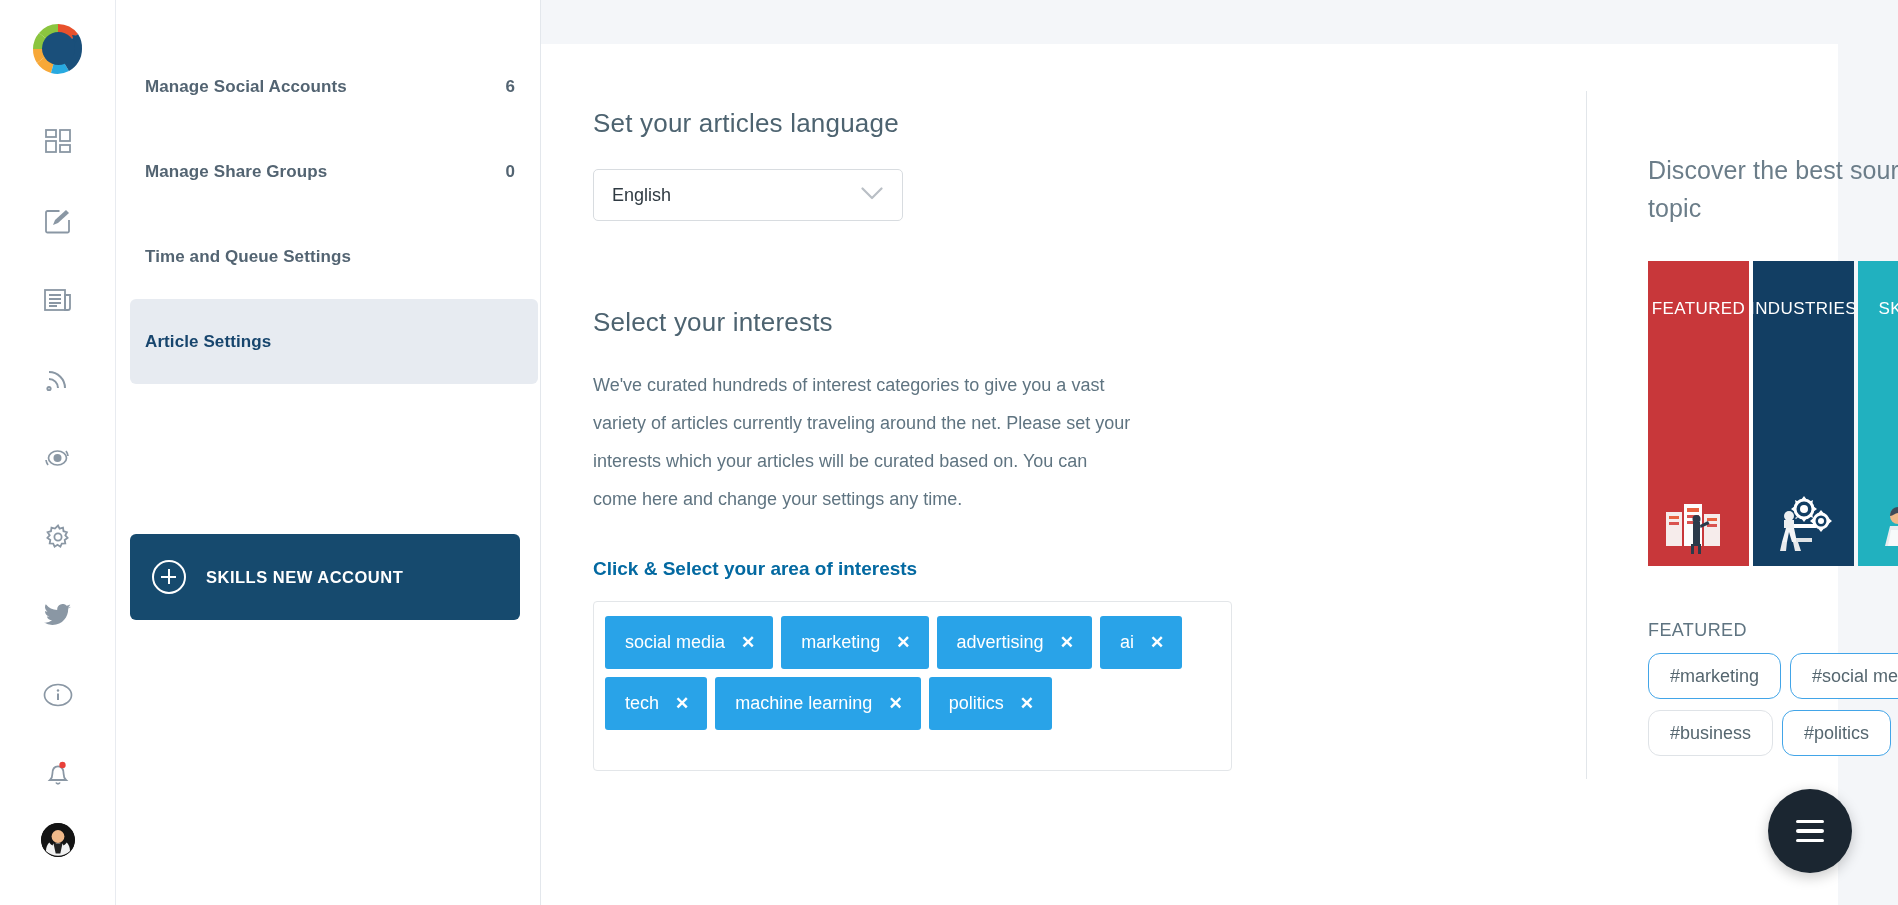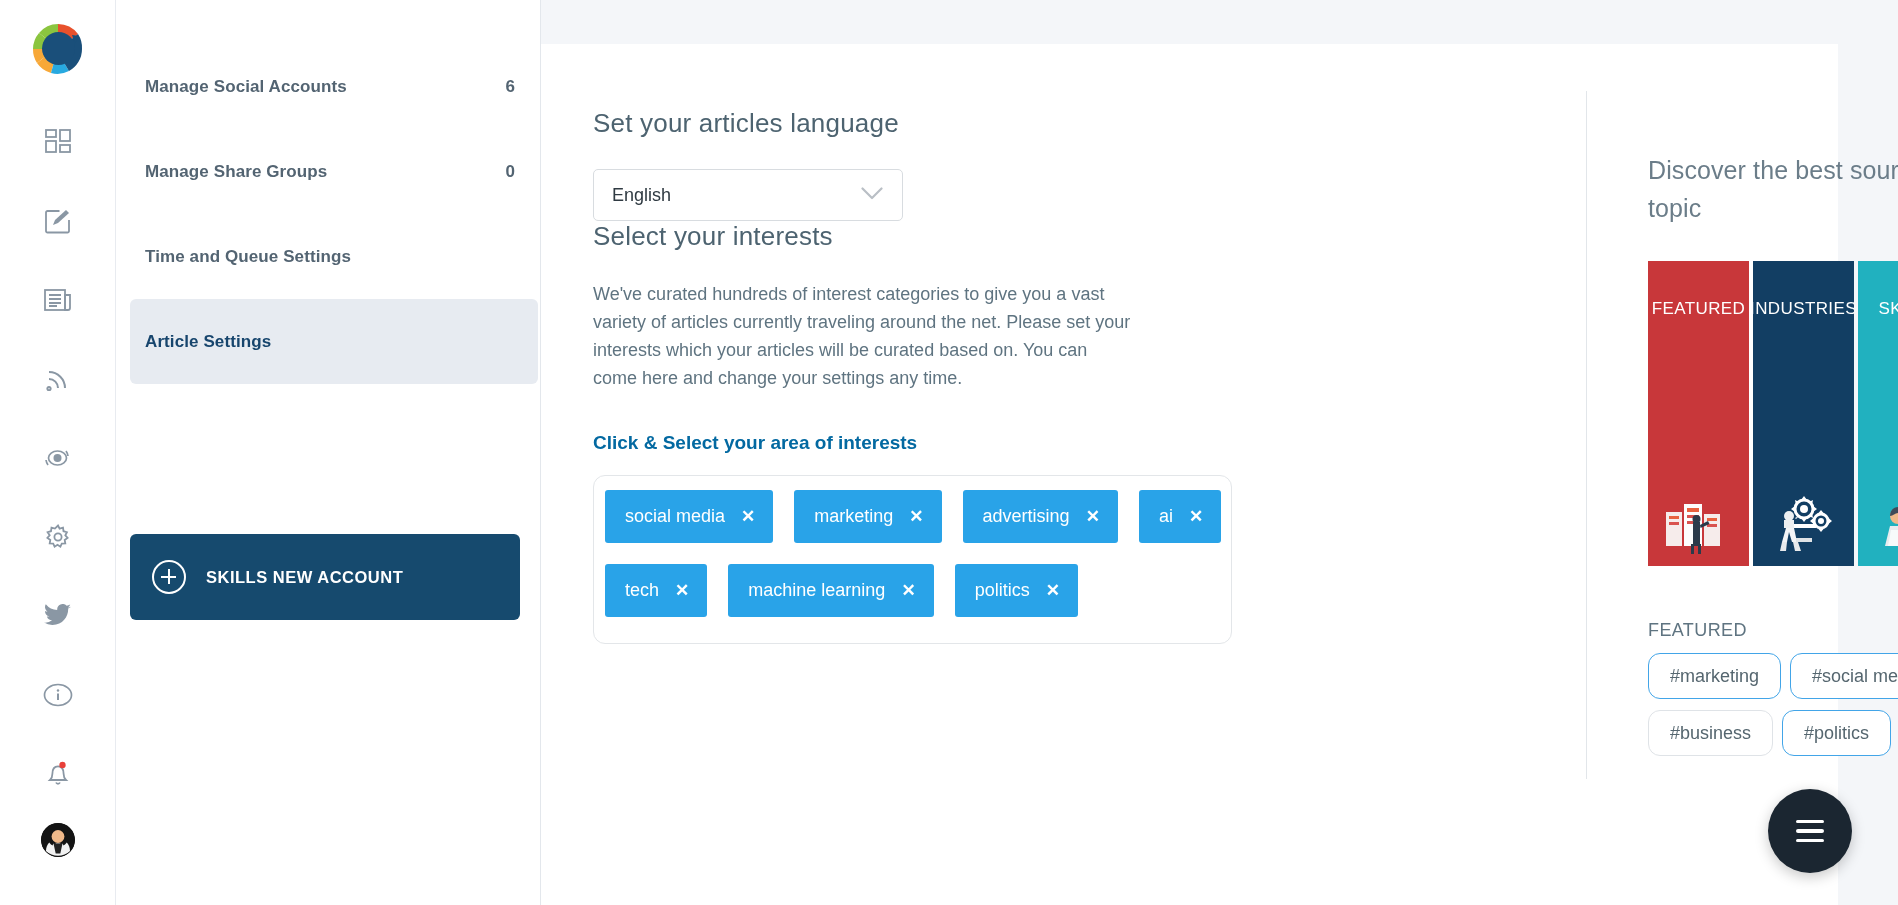--- a/index.html
+++ b/index.html
@@ -107,38 +107,38 @@
     margin-top: 30px;
     width: 310px; height: 52px;
     border: 1px solid #d8dce0; border-radius: 5px;
     display: flex; align-items: center; justify-content: space-between;
     padding: 0 19px 0 18px;
     background: #fff; cursor: pointer;
   }
   .select-box .val { font-size: 18px; color: #2f3a42; }
   .chev { color: #b9bfc5; }
 
-  .sect2 { }
+  .sect2 { margin-top: 86px; }
   .desc {
     margin-top: 28px;
     width: 540px;
-    font-size: 18px; line-height: 28px;
+    font-size: 18px; line-height: 38px;
     color: #5f7481;
   }
   .sub-title {
     margin-top: 40px;
     font-size: 19px; font-weight: bold; color: #0369a1;
   }
 
   .tag-area {
     margin-top: 21px;
     width: 639px; min-height: 160px;
-    border: 1px solid #e3e6e9; border-radius: 12px;
-    padding: 14px 0 18px 11px;
-    display: flex; flex-wrap: wrap; align-content: flex-start; gap: 13px;
+    border: 1px solid #e3e6e9; border-radius: 4px;
+    padding: 14px 0 32px 11px;
+    display: flex; flex-wrap: wrap; align-content: flex-start;
   }
   .tag {
     background: #29a3e8; border-radius: 3px;
     height: 53px; margin: 0 8px 8px 0;
     display: flex; align-items: center;
     padding: 0 18px 0 20px;
     color: #ffffff; font-size: 18px;
     cursor: pointer; border: none;
   }
   .tag .x {

